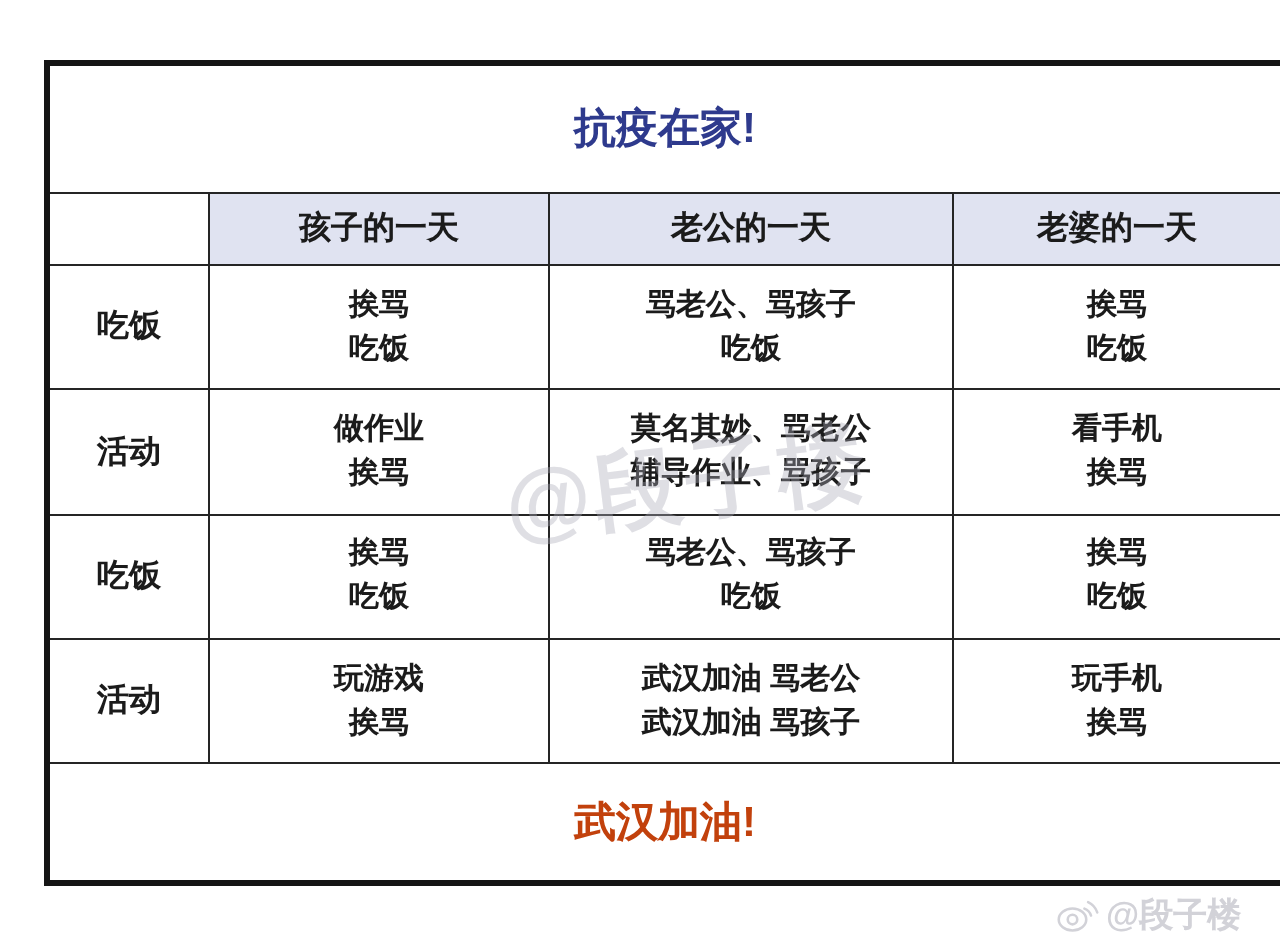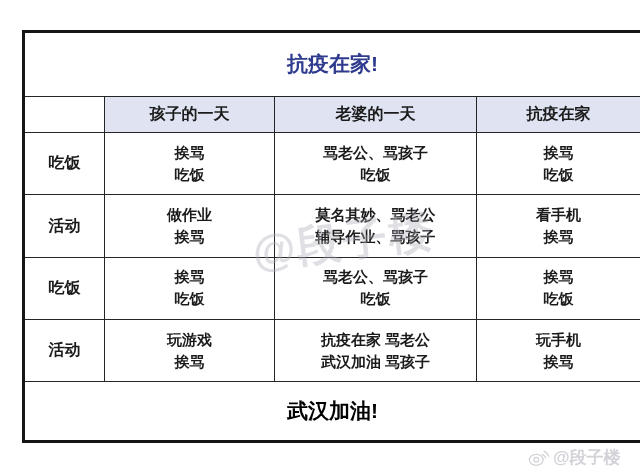--- a/index.html
+++ b/index.html
@@ -18,21 +18,21 @@
   }
   .title-row td {
     height:50px; font-size:21px; font-weight:bold; color:#2e3a8d;
     border-bottom:1.5px solid #252525;
   }
   .header-row th { height:28px; font-size:16px; font-weight:bold; background:#e0e3f1; }
   .header-row th.corner { background:#ffffff; }
   .data-row { height:48px; }
   .row-label { font-size:16px; font-weight:bold; }
   .cell-line { font-size:15px; font-weight:bold; line-height:22px; white-space:nowrap; }
-  .footer-row td { height:46px; font-size:21px; font-weight:bold; color:#000000; }
+  .footer-row td { height:46px; font-size:21px; font-weight:bold; color:#c2410c; }
   .wm-center {
     position:absolute; left:252px; top:212px; width:190px;
     font-size:44px; font-weight:bold; color:rgba(170,172,185,0.38);
     transform:rotate(-7deg); pointer-events:none; white-space:nowrap;
     letter-spacing:2px;
   }
   .wm-corner {
     position:absolute; left:528px; top:446px; display:flex; align-items:center; gap:3px;
     color:#d2d2d8; font-size:17px; font-weight:bold; pointer-events:none; white-space:nowrap;
   }
@@ -50,22 +50,22 @@
         <col style="width:202px">
         <col style="width:165px">
     </colgroup>
     <tbody>
       <tr class="title-row">
         <td colspan="4">抗疫在家!</td>
       </tr>
       <tr class="header-row">
         <th class="corner"></th>
         <th>孩子的一天</th>
+        <th>老公的一天</th>
         <th>老婆的一天</th>
-        <th>抗疫在家</th>
       </tr>
 
 
       <tr class="data-row">
         <td class="row-label">吃饭</td>
         <td>
           <div class="cell-line">挨骂</div>
           <div class="cell-line">吃饭</div>
         </td>
         <td>
@@ -110,21 +110,21 @@
         </td>
       </tr>
 
       <tr class="data-row">
         <td class="row-label">活动</td>
         <td>
           <div class="cell-line">玩游戏</div>
           <div class="cell-line">挨骂</div>
         </td>
         <td>
-          <div class="cell-line">抗疫在家 骂老公</div>
+          <div class="cell-line">武汉加油 骂老公</div>
           <div class="cell-line">武汉加油 骂孩子</div>
         </td>
         <td>
           <div class="cell-line">玩手机</div>
           <div class="cell-line">挨骂</div>
         </td>
       </tr>
 
 
       <tr class="footer-row">

